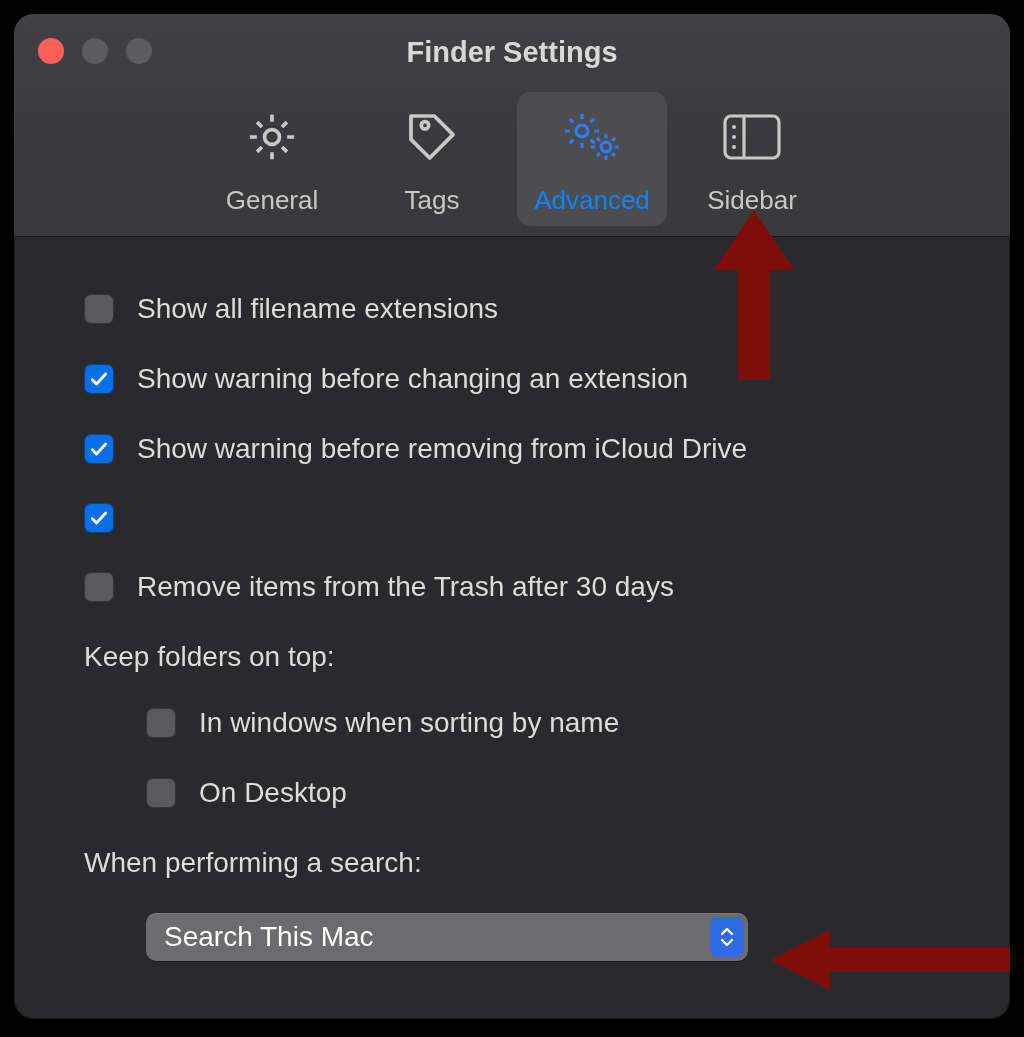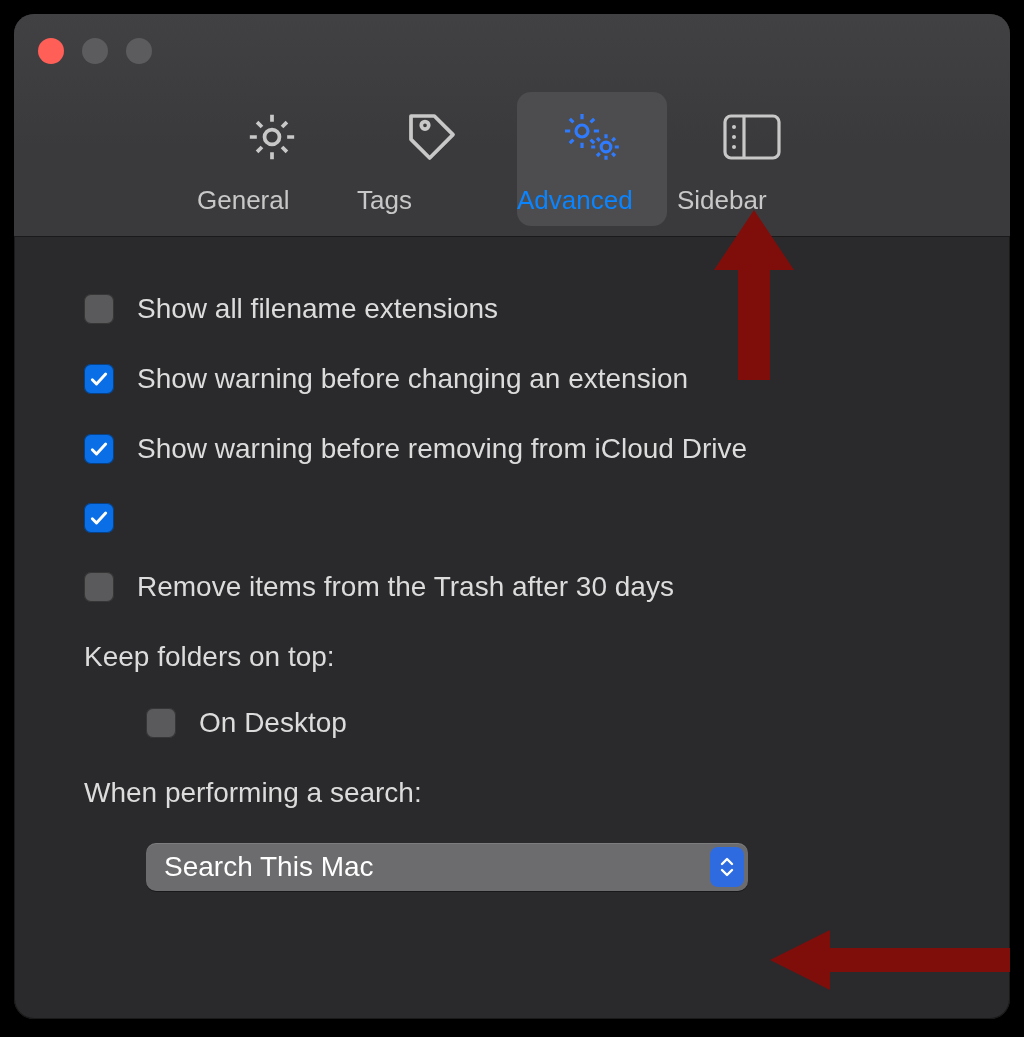--- a/index.html
+++ b/index.html
@@ -77,20 +77,21 @@
     display: flex;
     justify-content: center;
     gap: 10px;
   }
   .tab {
     width: 150px;
     height: 124px;
     border-radius: 14px;
     display: flex;
     flex-direction: column;
+    align-items: center;
     justify-content: flex-end;
     gap: 16px;
     padding-bottom: 10px;
     color: var(--text-dim);
     cursor: default;
   }
   .tab.active {
     background: var(--bg-tab-active);
     color: var(--accent);
   }
@@ -182,20 +183,21 @@
 <body>
 
 <div class="window">
 
   <div class="titlebar">
     <div class="traffic">
       <span class="t-close"></span>
       <span class="t-min"></span>
       <span class="t-max"></span>
     </div>
+    <div class="title">Finder Settings</div>
 
     <div class="tabs">
 
       <div class="tab">
         <div class="icon-wrap">
           <svg width="56" height="56" viewBox="0 0 24 24" fill="none" stroke="#c8c8c8" stroke-width="1.6">
             <circle cx="12" cy="12" r="3.2"></circle>
             <path d="M12 2.5v3M12 18.5v3M21.5 12h-3M5.5 12h-3M18.4 5.6l-2.1 2.1M7.7 16.3l-2.1 2.1M18.4 18.4l-2.1-2.1M7.7 7.7 5.6 5.6"></path>
           </svg>
         </div>
@@ -277,20 +279,24 @@
       </div>
     </div>
 
     <div class="row">
       <div class="checkbox empty"></div>
       <span class="opt-label">Remove items from the Trash after 30 days</span>
     </div>
 
     <div class="section-label">Keep folders on top:</div>
 
+    <div class="row indent">
+      <div class="checkbox empty"></div>
+      <span class="opt-label">In windows when sorting by name</span>
+    </div>
 
     <div class="row indent">
       <div class="checkbox empty"></div>
       <span class="opt-label">On Desktop</span>
     </div>
 
     <div class="section-label" style="margin-top:12px">When performing a search:</div>
 
     <div class="dropdown">
       <span class="dropdown-label">Search This Mac</span>

